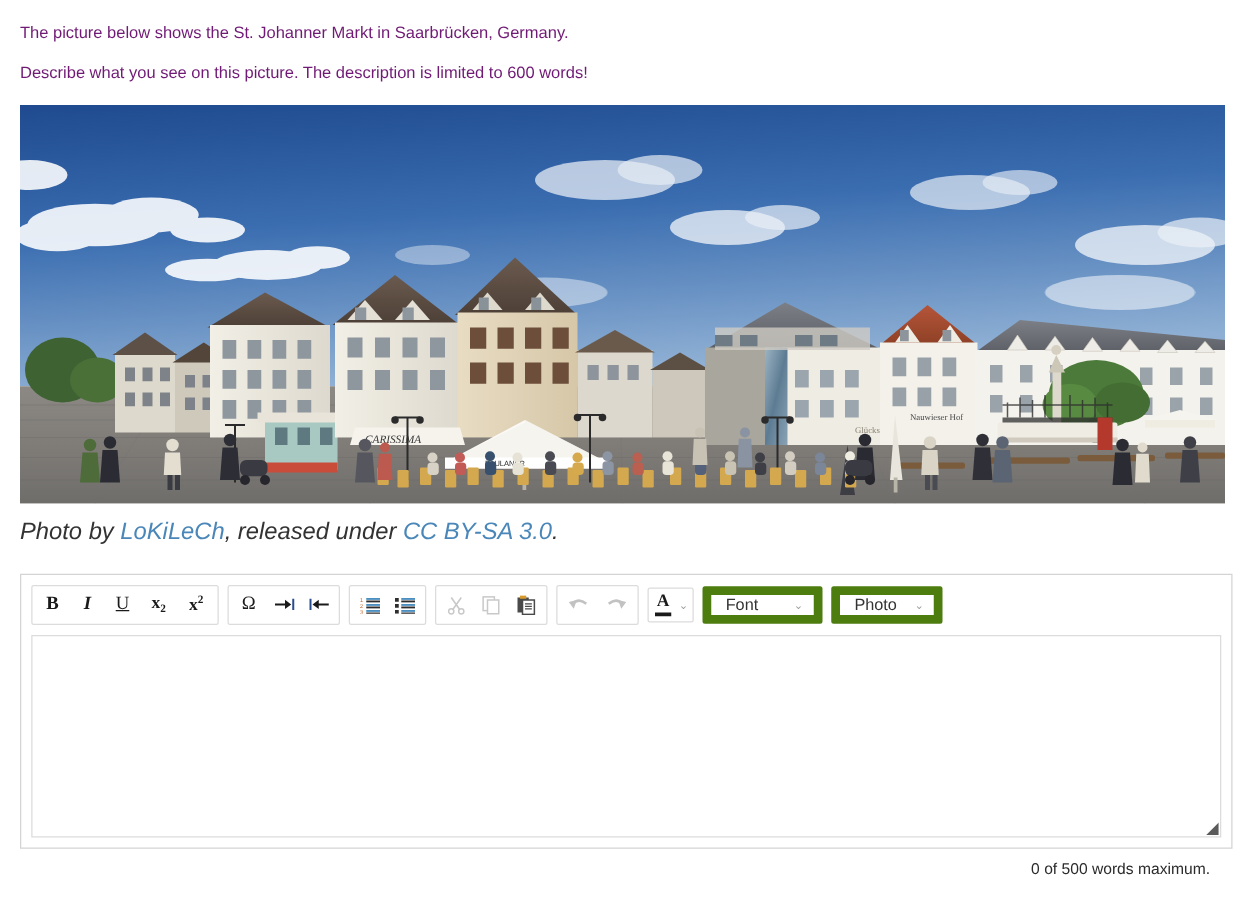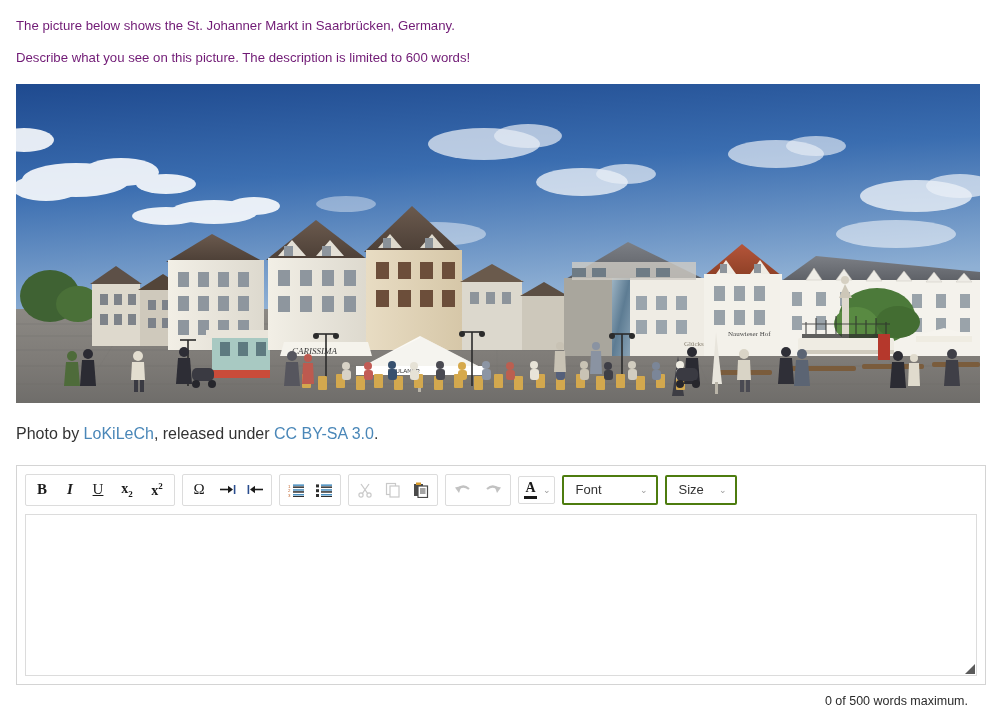--- a/index.html
+++ b/index.html
@@ -37,23 +37,24 @@
     margin-top: 17px;
     width: 964px;
     height: 319px;
     position: relative;
     overflow: hidden;
   }
   .photo-svg { display: block; width: 964px; height: 319px; }
 
   
   .caption {
-    font-size: 16px;
+    font-size: 19px;
     color: #333333;
-    margin-top: 22px;
+    margin-top: 12px;
+    font-style: italic;
   }
   .caption a {
     color: #4a87b8;
     text-decoration: none;
   }
 
   
   .editor-outer {
     margin-top: 22px;
     width: 952px;
@@ -125,21 +126,21 @@
     color: #9a9a9a;
     font-size: 9px;
     margin-left: 6px;
   }
   .combo {
     display: flex;
     align-items: center;
     justify-content: space-between;
     height: 30px;
     min-width: 96px;
-    border: 2px solid #4d7c0f;
+    border: 7px solid #4d7c0f;
     border-radius: 2px;
     background: #fff;
     padding: 0 8px 0 12px;
     font-size: 13px;
     color: #333;
     cursor: pointer;
     box-sizing: border-box;
   }
   .combo.size { min-width: 72px; }
   .combo .caret { margin-left: 14px; }
@@ -781,21 +782,21 @@
         </span>
         <span class="caret">⌄</span>
       </div>
 
       <div class="combo">
         <span>Font</span>
         <span class="caret">⌄</span>
       </div>
 
       <div class="combo size">
-        <span>Size</span>
+        <span>Photo</span>
         <span class="caret">⌄</span>
       </div>
 
     </div>
 
     <div class="edit-area">
       <svg class="resize-grip" viewBox="0 0 12 12">
         <polygon points="12,2 12,12 2,12" fill="#5b5b5b"></polygon>
       </svg>
     </div>

